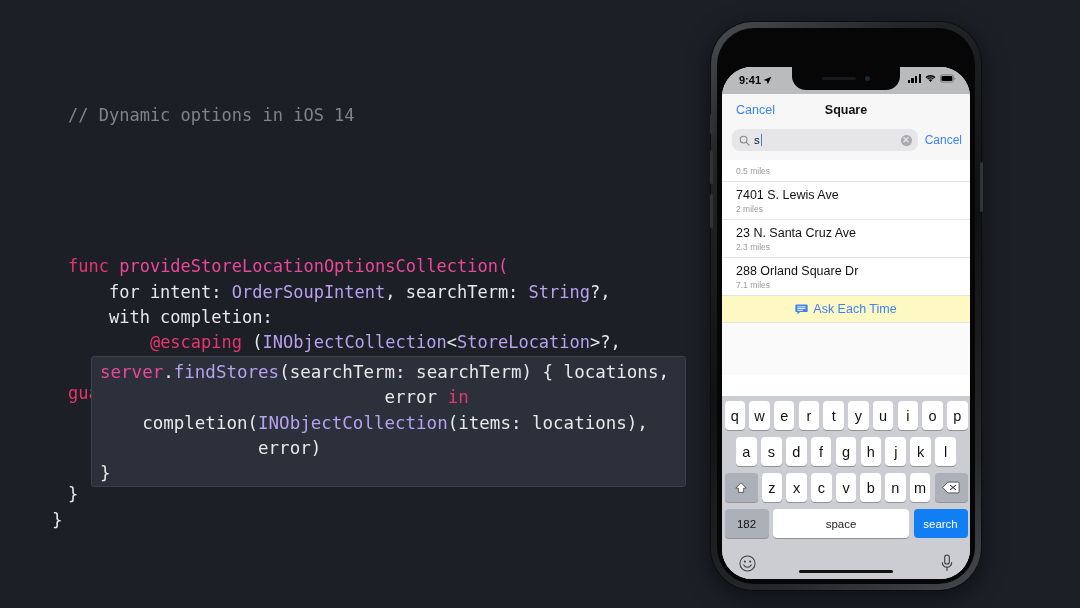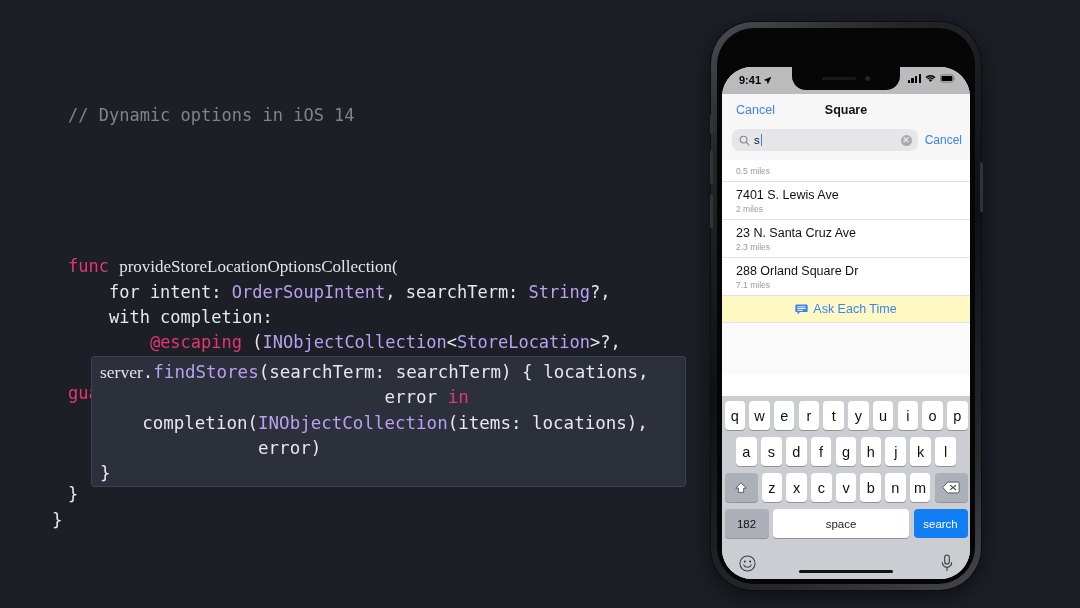--- a/index.html
+++ b/index.html
@@ -18,21 +18,21 @@
   #code-block{
     position:absolute; left:68px; top:52px;
     font-family:"DejaVu Sans Mono","Liberation Mono",monospace;
     font-size:17px; line-height:25.3px;
     white-space:pre; color:#e8e8ea;
     letter-spacing:0px;
   }
   .ln{ display:block; height:25.3px; }
   .cmt{ color:#7e848f; }
   .kw { color:#e7366f; }
-  .fn { color:#e5e5e5;font-family:Liberation Serif, serif; }
+  .fn { color:#ec4899; }
   .ty { color:#b9a1ef; }
   .at { color:#e7366f; }
   .pl { color:#e8e8ea; }
 
   
   #highlight-box{
     position:absolute;
     left:91px; top:356px; width:595px; height:131px;
     background:#2b303b;
     border:1px solid #3a4150;

